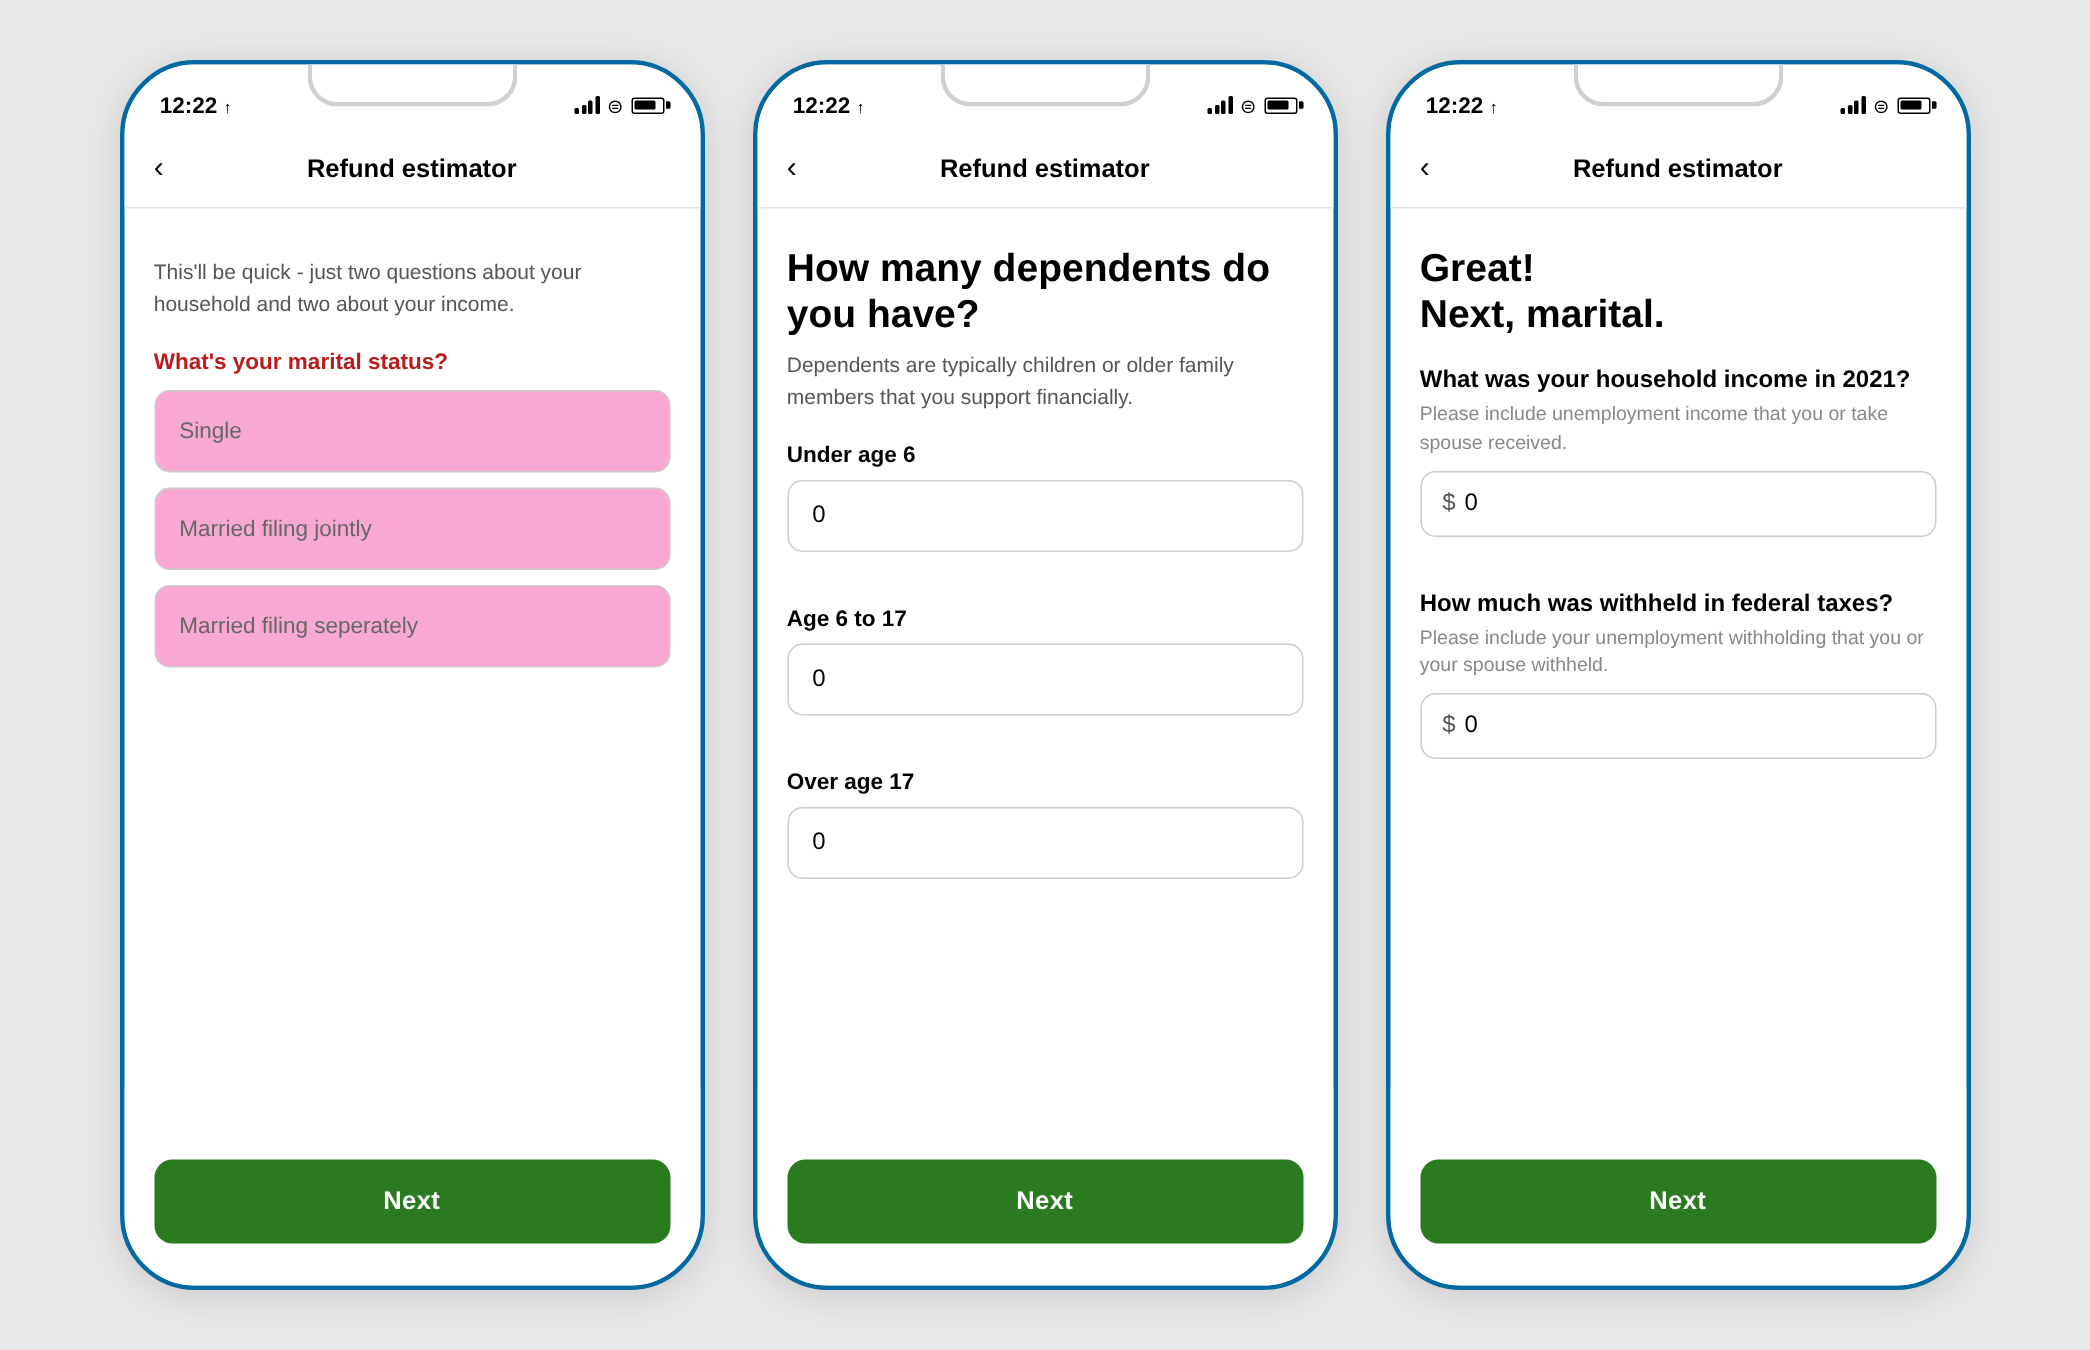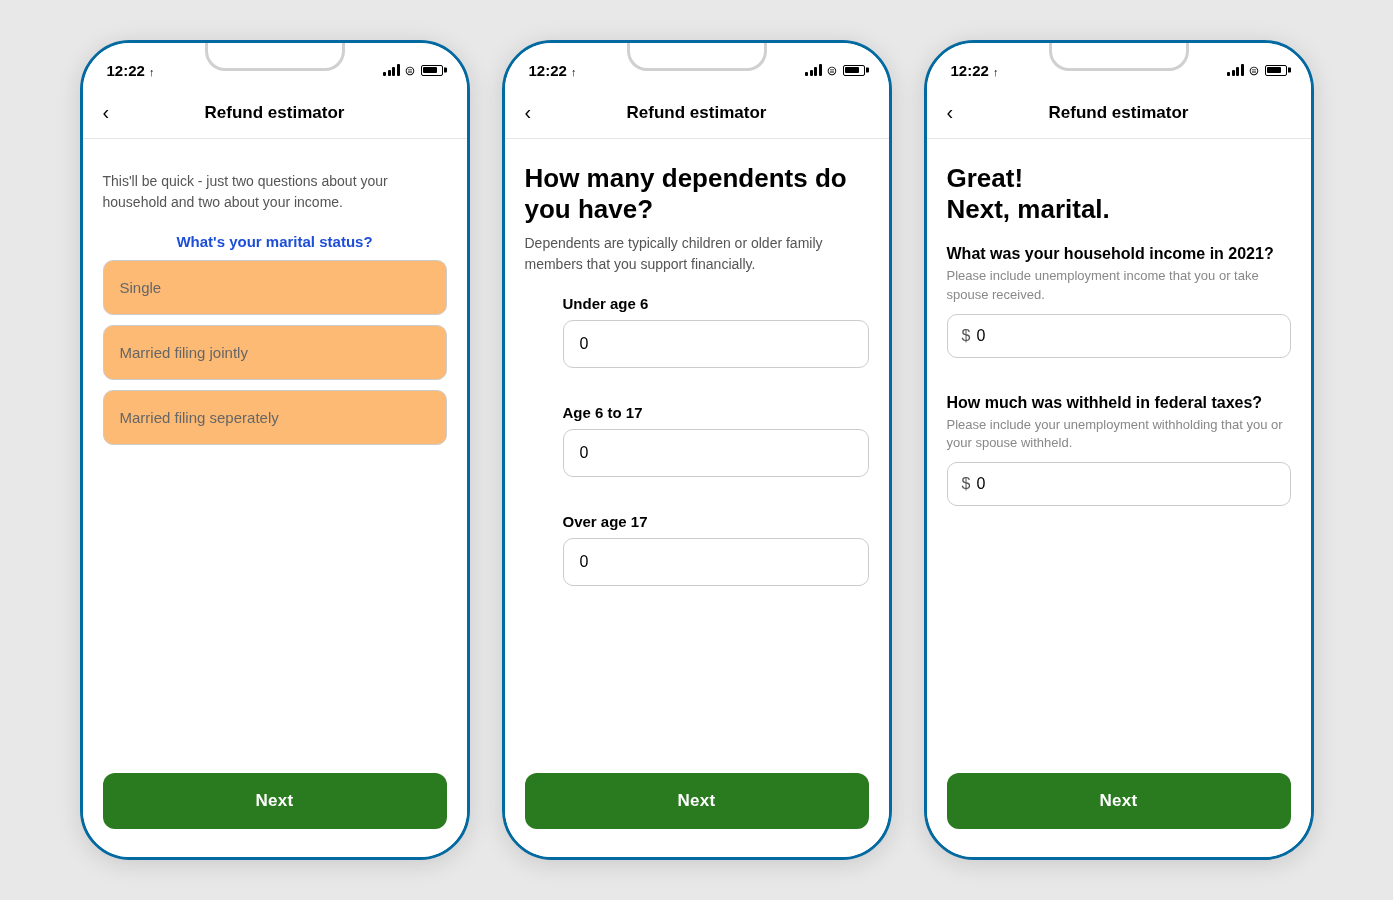--- a/index.html
+++ b/index.html
@@ -170,44 +170,42 @@
     .page-subtext {
       font-size: 14px;
       color: #555;
       line-height: 1.5;
       margin-top: 8px;
     }
 
     .section-label {
       font-size: 15px;
       font-weight: 600;
-      color: #1d4ed8;
+      color: #b91c1c;
       margin-bottom: 10px;
-      text-align: center;
     }
 
     
     .option-btn {
       width: 100%;
       padding: 18px 16px;
       border: 1.5px solid #ccc;
       border-radius: 10px;
-      background: #fdba74;
+      background: #f9a8d4;
       text-align: left;
       font-size: 15px;
       color: #666;
       cursor: pointer;
       margin-bottom: 10px;
     }
     .option-btn:last-child { margin-bottom: 0; }
 
     
     .dep-section {
       margin-bottom: 16px;
-      margin-left: 38px;
     }
     .dep-label {
       font-size: 15px;
       font-weight: 600;
       color: #000;
       margin-bottom: 8px;
     }
     .dep-input {
       width: 100%;
       padding: 14px 16px;

